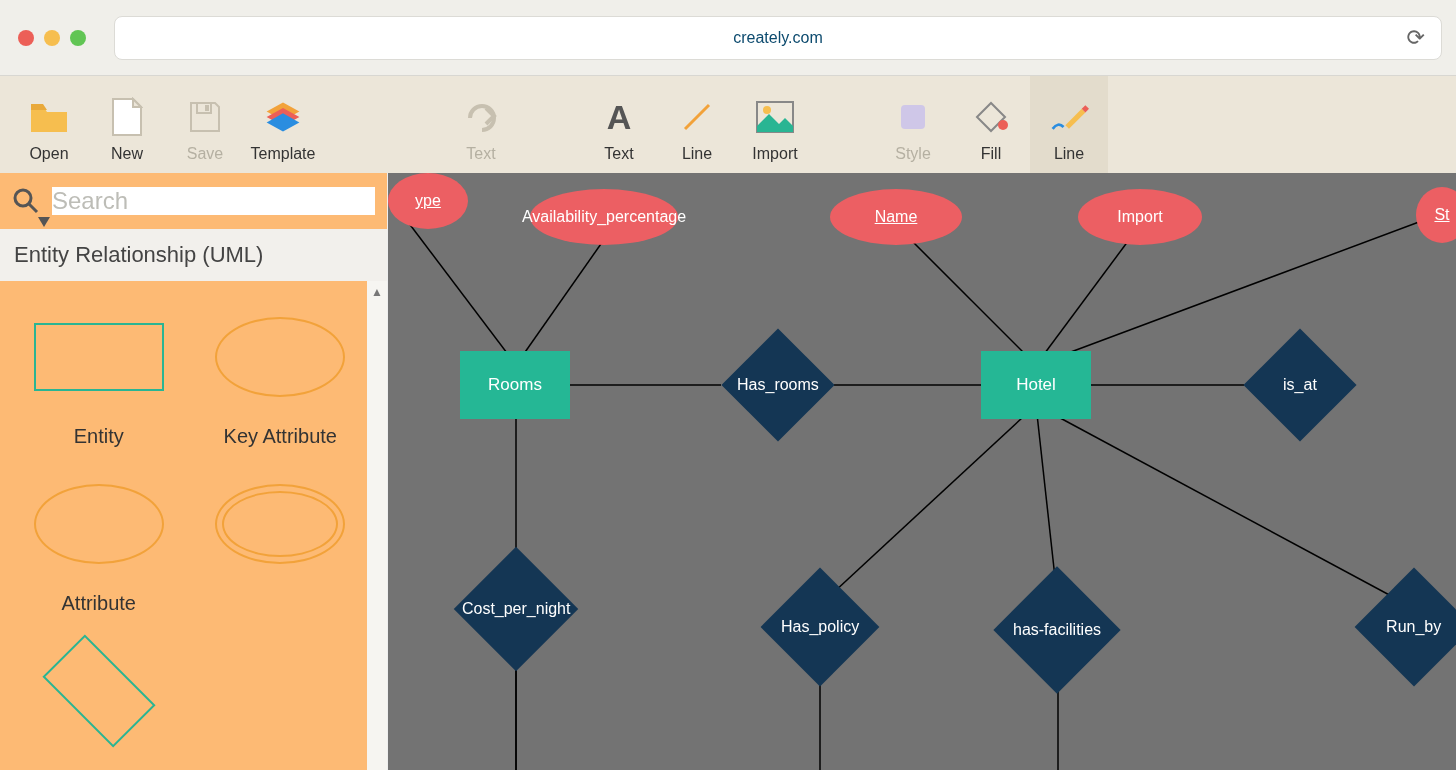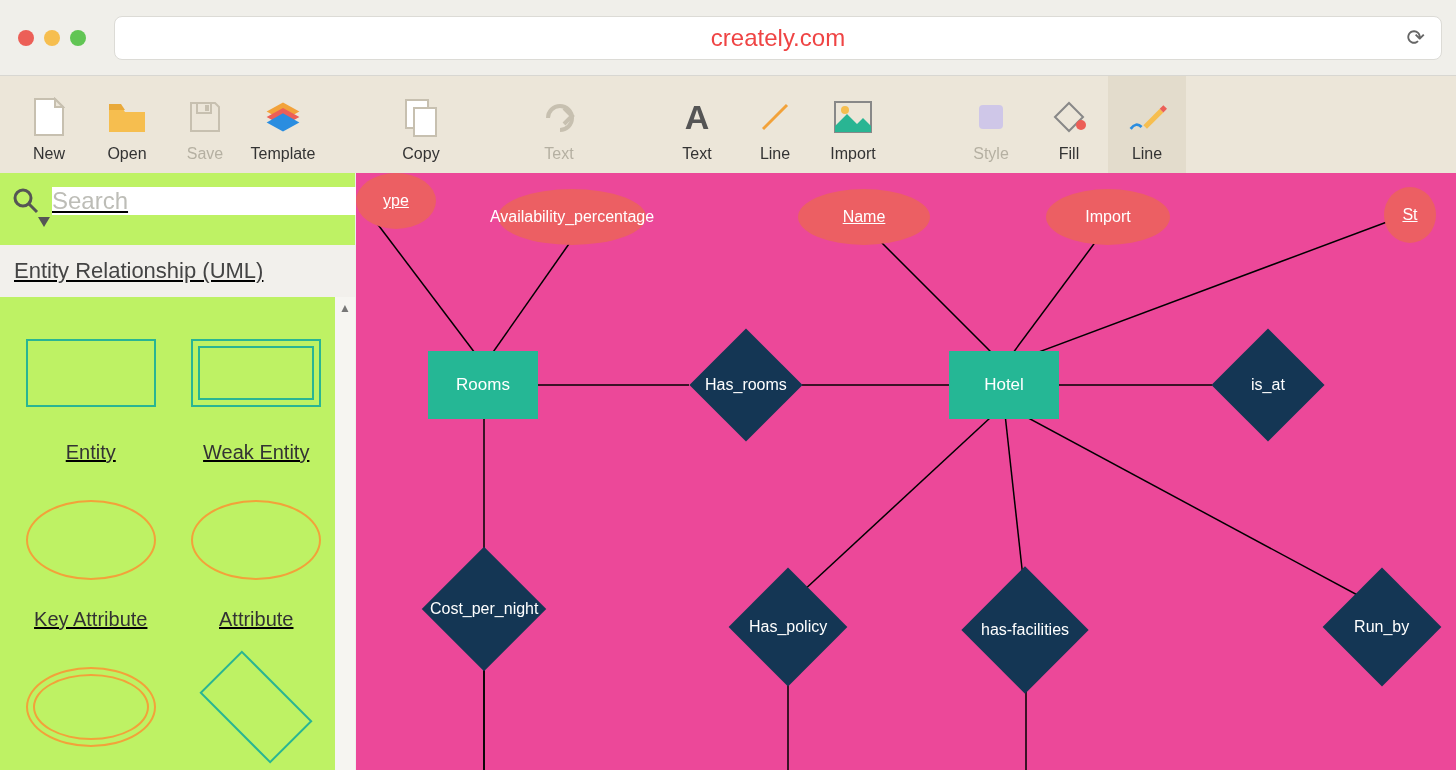--- a/index.html
+++ b/index.html
@@ -16,21 +16,21 @@
   border-bottom: 1px solid #d8d7d2;
 }
 .traffic { display: flex; gap: 10px; padding: 0 18px; }
 .tl { width: 16px; height: 16px; border-radius: 50%; }
 .tl.r { background: #ec5f57; } .tl.y { background: #f6be4f; } .tl.g { background: #61c554; }
 .addr {
   flex: 1; margin: 0 14px 0 10px; height: 44px; background: #fff;
   border-radius: 8px; border: 1px solid #dcdbd6;
   display: flex; align-items: center; justify-content: center; position: relative;
 }
-.addr .url { font-size: 24px; color: #ef4444; }
+.addr .url { font-size: 16px; color: #0c4a6e; }
 .addr .reload { position: absolute; right: 16px; font-size: 22px; color: #666; }
 
 
 .toolbar {
   height: 97px; background: #ece6d9;
   display: flex; align-items: center; padding: 0 10px;
 }
 .tbtn {
   display: flex; flex-direction: column; align-items: center; justify-content: flex-end;
   width: 78px; height: 97px; padding-bottom: 10px; gap: 8px;
@@ -38,46 +38,46 @@
 }
 .tbtn.disabled { color: #b5b0a2; }
 .tbtn .ic { width: 40px; height: 40px; display: flex; align-items: center; justify-content: center; }
 .tbtn.active { background: #e3dccc; }
 .spacer { width: 60px; }
 
 
 .workspace { display: flex; height: calc(770px - 76px - 97px); }
 
 
-.left { width: 356px; background: #bef264; display: flex; flex-direction: column; border-right: 1px solid #eee; text-decoration: underline; }
+.left { width: 388px; background: #fdba74; display: flex; flex-direction: column; border-right: 1px solid #eee; }
 .searchrow { height: 56px; display: flex; align-items: center; padding: 0 12px; gap: 12px; }
 .searchrow .mag { width: 28px; height: 28px; color: #4a4a4a; position: relative; }
 .searchrow input {
   flex: 1; border: none; outline: none; font-size: 24px; color: #444;
 }
 .searchrow input::placeholder { color: #bdbdb7; }
-.cathdr { background: #f2f0ec; height: 52px; display: flex; align-items: center; padding: 0 14px; font-size: 22px; color: #444; margin-top: 16px; }
+.cathdr { background: #f2f0ec; height: 52px; display: flex; align-items: center; padding: 0 14px; font-size: 22px; color: #444; }
 .shapes { position: relative; flex: 1; overflow: hidden; }
 .scrolltrack { position: absolute; right: 0; top: 0; width: 20px; height: 100%; background: #f6f5f1; }
 .scrolltrack .up { position: absolute; top: 4px; left: 4px; color: #777; font-size: 12px; }
 .shape-grid { display: grid; grid-template-columns: 1fr 1fr; gap: 26px 8px; padding: 26px 12px; margin-right: 8px; }
 .shape { display: flex; flex-direction: column; align-items: center; gap: 18px; }
 .shape .sw { height: 100px; width: 150px; display: flex; align-items: center; justify-content: center; }
 .shape .lbl { font-size: 20px; color: #333; }
 .ent { width: 130px; height: 68px; border: 2px solid #29b593; }
 .went { width: 130px; height: 68px; border: 2px solid #29b593; position: relative; }
 .went::after { content: ""; position: absolute; inset: 5px; border: 2px solid #29b593; }
 .katt { width: 130px; height: 80px; border: 2px solid #f2a23a; border-radius: 50%; }
 .attrs { width: 130px; height: 80px; border: 2px solid #f2a23a; border-radius: 50%; }
 .ring { width: 130px; height: 80px; border: 2px solid #f2a23a; border-radius: 50%; position: relative; }
 .ring::after { content:""; position:absolute; inset:5px; border:2px solid #f2a23a; border-radius:50%;}
 .diam { width: 100px; height: 60px; transform: rotate(45deg); border: 2px solid #29b593; }
 
 
-.canvas { flex: 1; position: relative; background: #ec4899; overflow: hidden; }
+.canvas { flex: 1; position: relative; background: #737373; overflow: hidden; }
 .ellipse {
   position: absolute; background: #ec5f63; color: #fff;
   border-radius: 50%; display: flex; align-items: center; justify-content: center;
   font-size: 16px; padding: 4px 6px; text-align: center;
 }
 .ellipse .u { text-decoration: underline; }
 .entity {
   position: absolute; background: #25b795; color: #fff;
   display: flex; align-items: center; justify-content: center; font-size: 17px;
 }
@@ -101,35 +101,35 @@
   </div>
   <div class="addr">
     <span class="url">creately.com</span>
     <span class="reload">⟳</span>
   </div>
 </div>
 
 <div class="toolbar">
   <div class="tbtn">
     <div class="ic">
+      <svg width="40" height="34" viewBox="0 0 40 34">
+          <path d="M2 6 L14 6 L18 12 L38 12 L38 32 L2 32 Z" fill="#f6be4f"></path>
+          <path d="M2 4 L14 4 L18 10 L2 10 Z" fill="#e9a93a"></path>
+        </svg>
+    </div>
+    <span>Open</span>
+  </div>
+  <div class="tbtn">
+    <div class="ic">
       <svg width="32" height="40" viewBox="0 0 32 40">
           <path d="M2 2 L22 2 L30 10 L30 38 L2 38 Z" fill="#fff" stroke="#c7c0b0" stroke-width="2"></path>
           <path d="M22 2 L22 10 L30 10 Z" fill="#ece6d9" stroke="#c7c0b0" stroke-width="2"></path>
         </svg>
     </div>
     <span>New</span>
-  </div>
-  <div class="tbtn">
-    <div class="ic">
-      <svg width="40" height="34" viewBox="0 0 40 34">
-          <path d="M2 6 L14 6 L18 12 L38 12 L38 32 L2 32 Z" fill="#f6be4f"></path>
-          <path d="M2 4 L14 4 L18 10 L2 10 Z" fill="#e9a93a"></path>
-        </svg>
-    </div>
-    <span>Open</span>
   </div>
   <div class="tbtn disabled">
     <div class="ic">
       <svg width="36" height="36" viewBox="0 0 36 36">
           <path d="M4 4 L28 4 L32 8 L32 32 L4 32 Z" fill="none" stroke="#c7c0b0" stroke-width="2"></path>
           <rect x="10" y="4" width="14" height="10" fill="none" stroke="#c7c0b0" stroke-width="2"></rect>
           <rect x="18" y="6" width="4" height="6" fill="#c7c0b0"></rect>
         </svg>
     </div>
     <span>Save</span>
@@ -138,29 +138,20 @@
     <div class="ic">
       <svg width="44" height="40" viewBox="0 0 44 40">
           <path d="M22 4 L40 14 L22 24 L4 14 Z" fill="#f2a23a"></path>
           <path d="M22 10 L40 20 L22 30 L4 20 Z" fill="#ec5f57"></path>
           <path d="M22 16 L40 26 L22 36 L4 26 Z" fill="#2a8de0"></path>
         </svg>
     </div>
     <span>Template</span>
   </div>
   <div class="spacer"></div>
-  <div class="tbtn">
-    <div class="ic">
-      <svg width="38" height="42" viewBox="0 0 38 42">
-          <rect x="4" y="4" width="22" height="28" fill="#fff" stroke="#c7c0b0" stroke-width="2"></rect>
-          <rect x="12" y="12" width="22" height="28" fill="#fff" stroke="#c7c0b0" stroke-width="2"></rect>
-        </svg>
-    </div>
-    <span>Copy</span>
-  </div>
   <div class="spacer"></div>
   <div class="tbtn disabled">
     <div class="ic">
       <svg width="38" height="34" viewBox="0 0 38 34">
           <path d="M8 18 A12 12 0 1 1 20 30" fill="none" stroke="#c7c0b0" stroke-width="4"></path>
           <path d="M14 10 L6 18 L14 26" fill="none" stroke="#c7c0b0" stroke-width="4" transform="rotate(180 19 17)"></path>
         </svg>
     </div>
     <span>Text</span>
   </div>
@@ -241,26 +232,20 @@
     <div class="shapes">
       <div class="scrolltrack">
           <span class="up">▲</span>
         </div>
       <div class="shape-grid">
         <div class="shape">
           <div class="sw">
               <div class="ent"></div>
             </div>
           <span class="lbl">Entity</span>
-        </div>
-        <div class="shape">
-          <div class="sw">
-              <div class="went"></div>
-            </div>
-          <span class="lbl">Weak Entity</span>
         </div>
         <div class="shape">
           <div class="sw">
               <div class="katt"></div>
             </div>
           <span class="lbl">Key Attribute</span>
         </div>
         <div class="shape">
           <div class="sw">
               <div class="attrs"></div>

